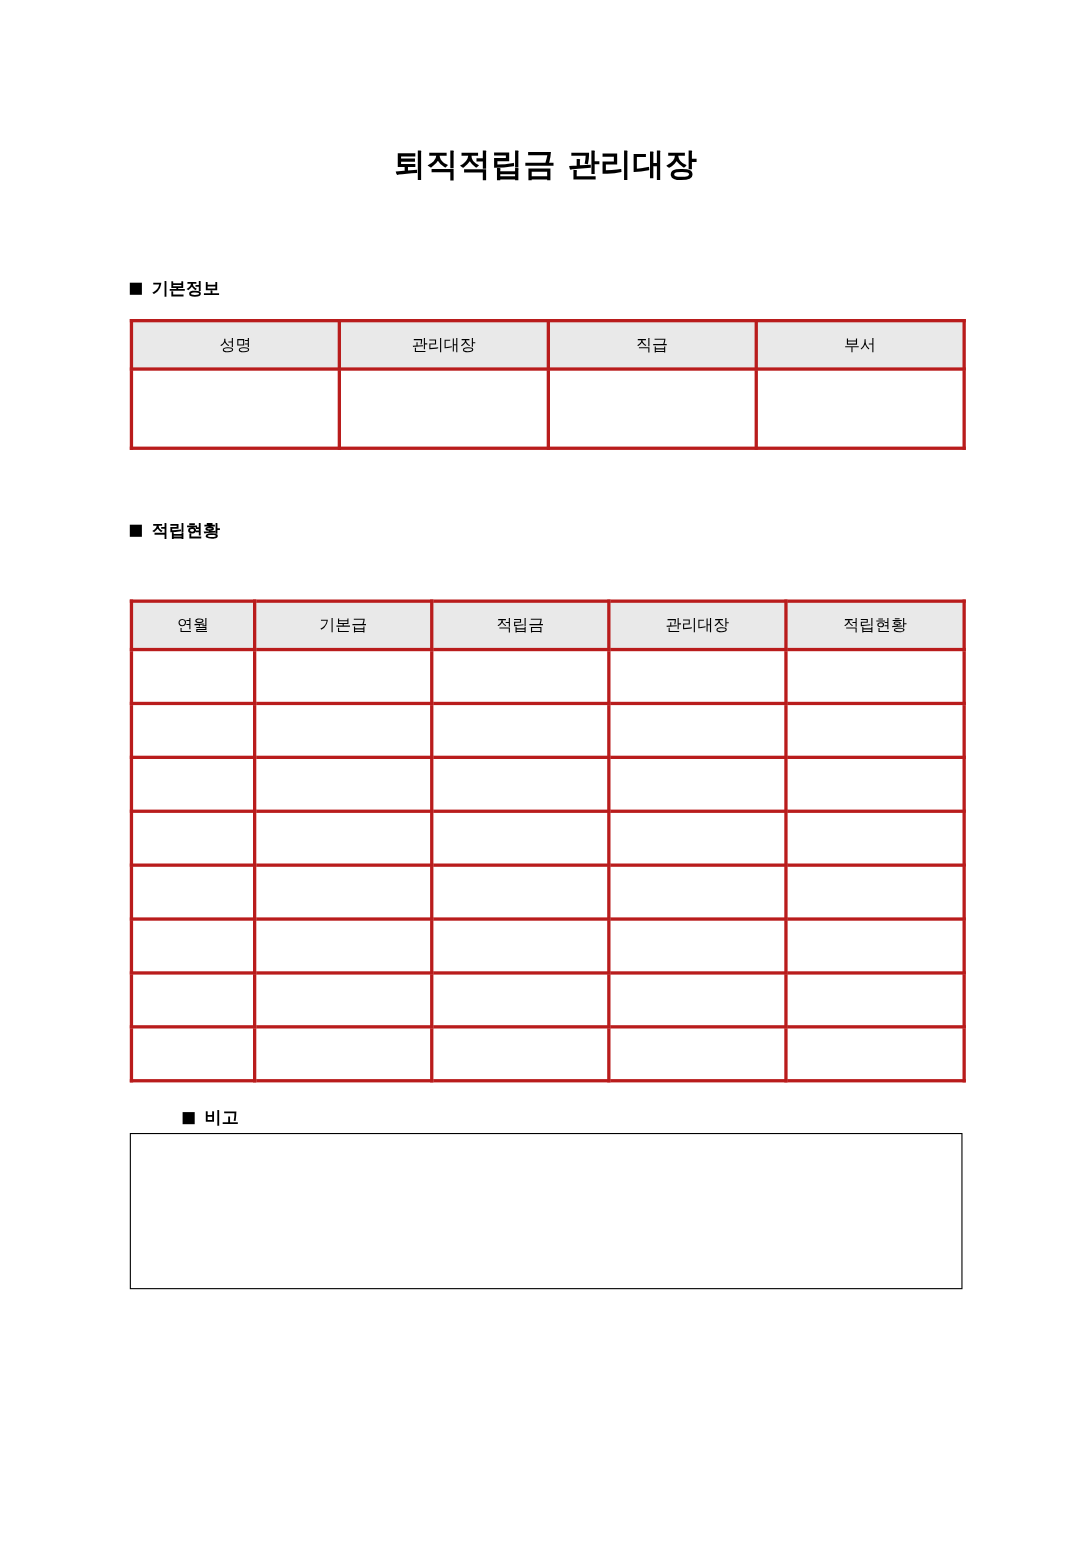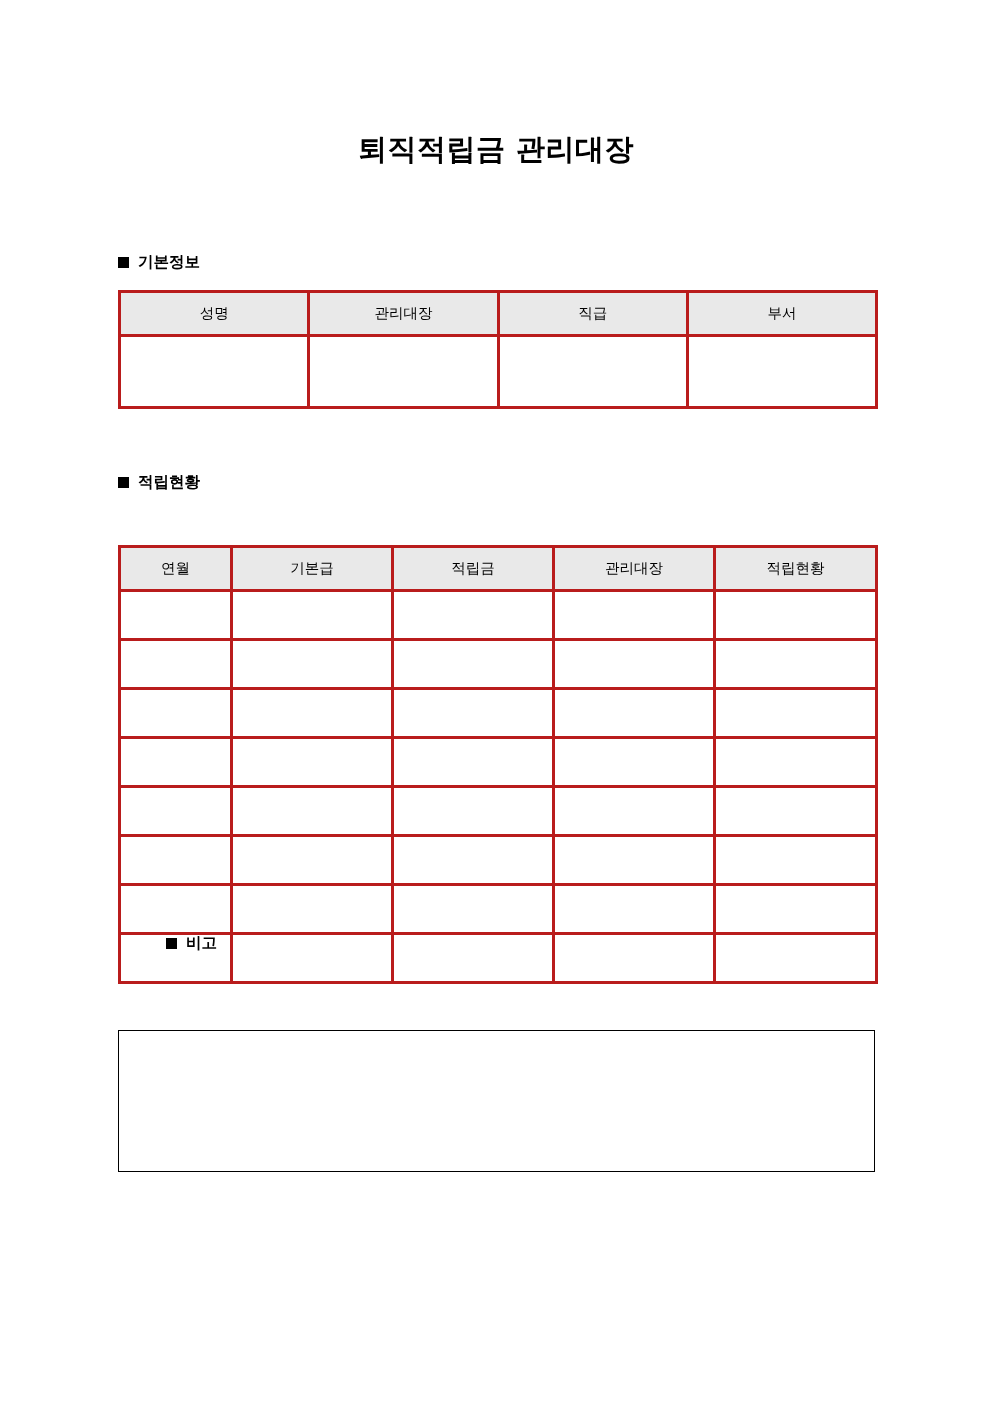--- a/index.html
+++ b/index.html
@@ -52,21 +52,21 @@
     display: inline-block;
     width: 11px;
     height: 11px;
     background: #000000;
     margin-right: 9px;
     flex: none;
   }
 
   #heading-basic  { top: 255px; align-items: center; }
   #heading-status { top: 475px; justify-content: center; }
-  #heading-remark { top: 936px; padding-left: 48px; }
+  #heading-remark { top: 1009px; padding-left: 48px; }
 
   
   .form-table {
     position: absolute;
     left: 118px;
     border-collapse: collapse;
     table-layout: fixed;
     width: 757px;
     background: #ffffff;
   }

